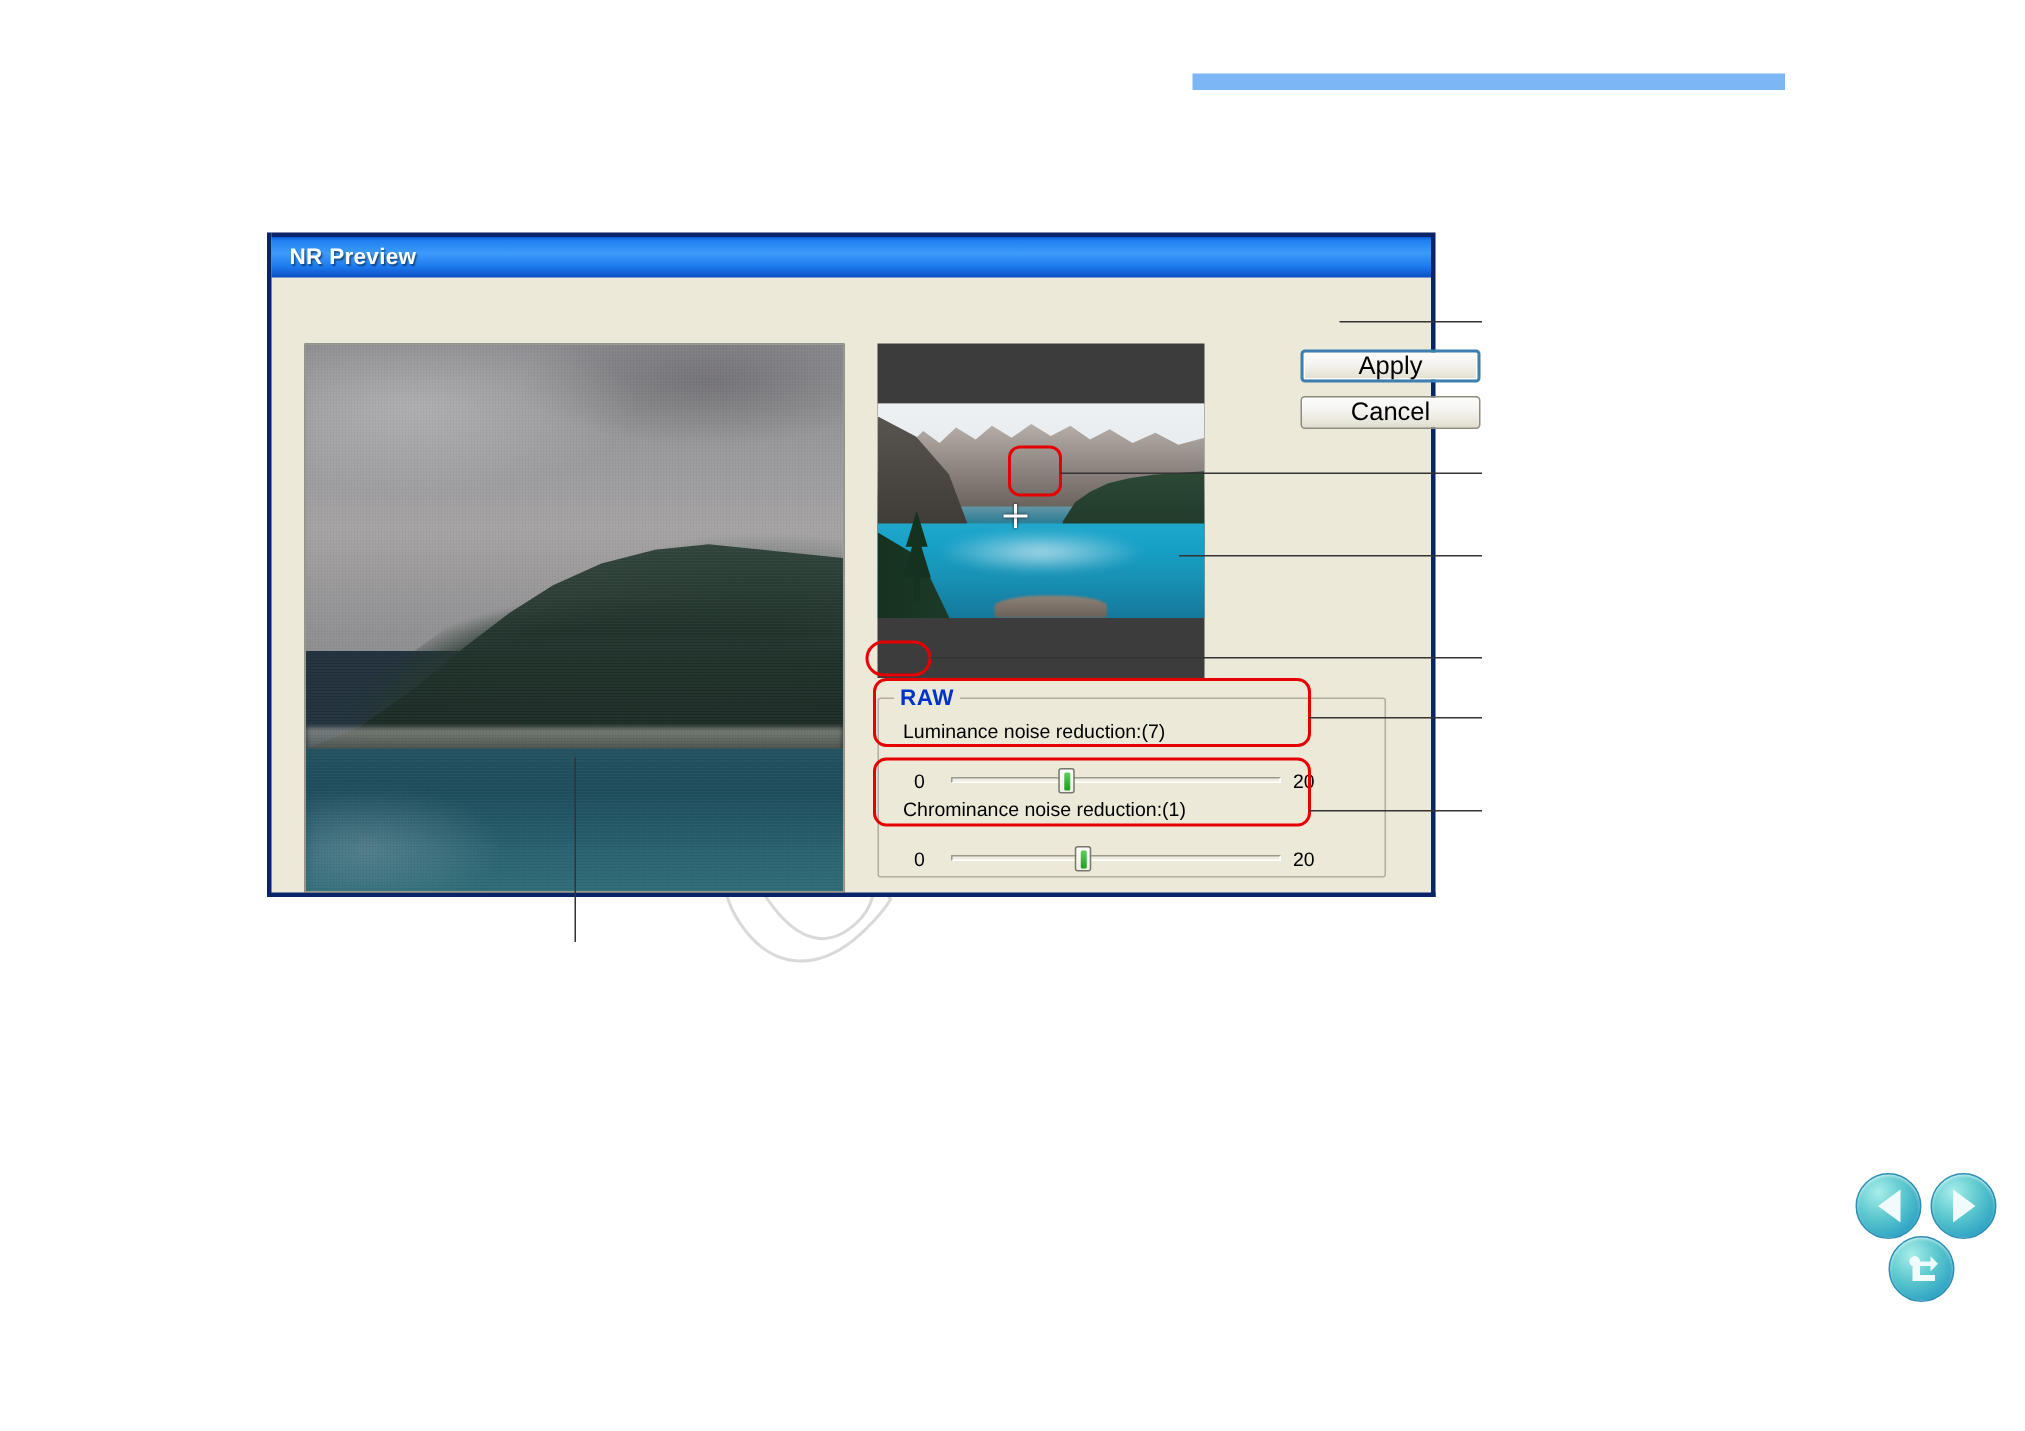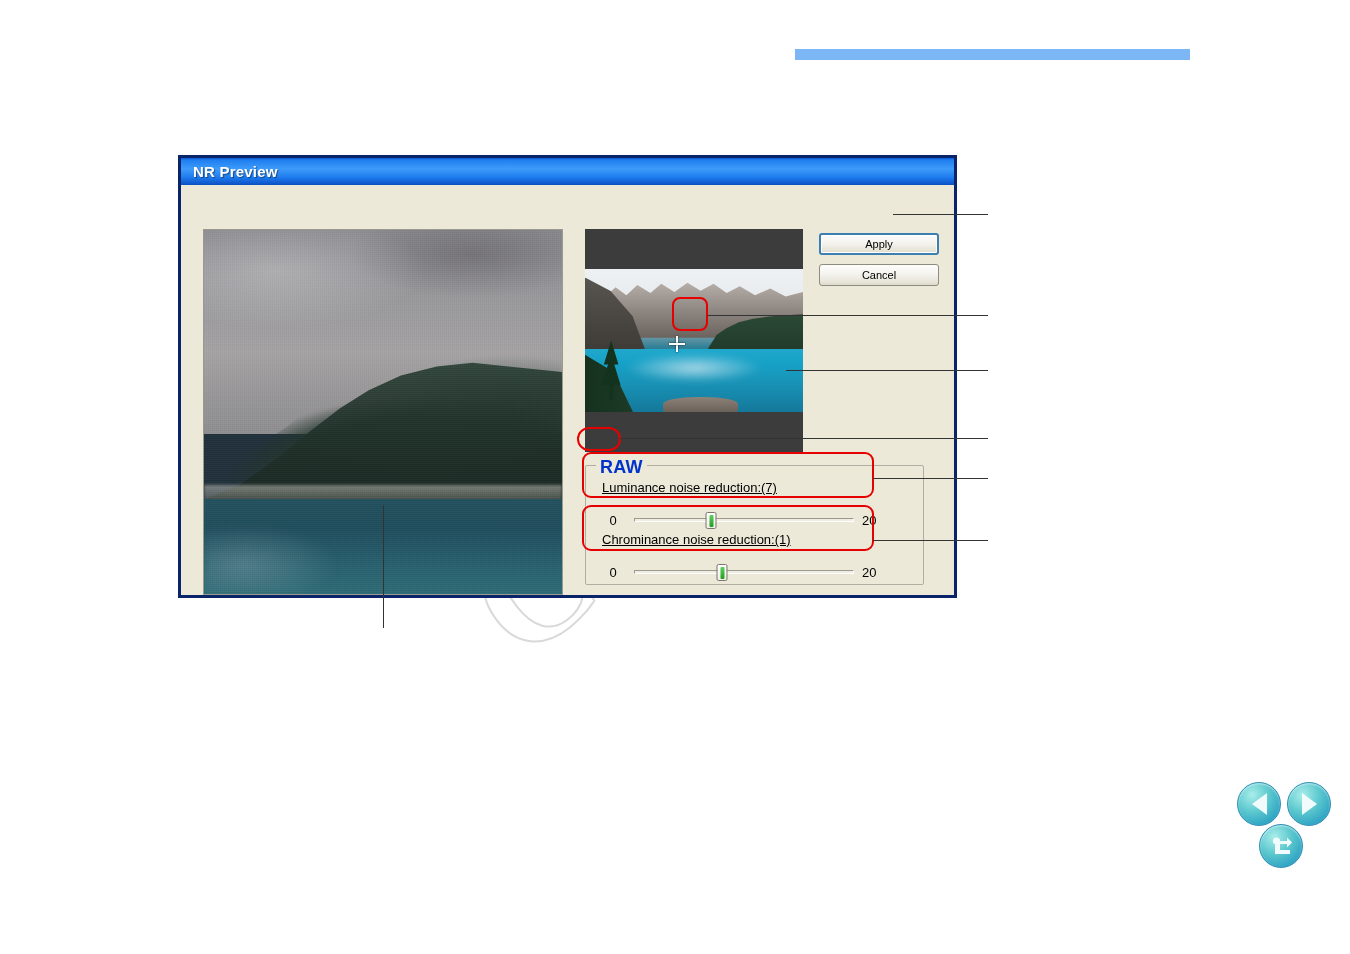--- a/index.html
+++ b/index.html
@@ -189,28 +189,28 @@
   #raw-group {
     position:absolute; left:404px; top:280px;
     width:339px; height:120px;
     border:1px solid #b0ada2;
     border-radius:2px;
   }
   #raw-legend {
     position:absolute; left:10px; top:-9px;
     background:#ECE9D8;
     padding:0 4px;
-    color:#0033CC; font-size:18px; font-weight:bold;
+    color:#0033CC; font-size:15px; font-weight:bold;
     letter-spacing:.3px;
   }
 
   .slider-group { position:absolute; left:10px; width:296px; height:47px; }
   #lum-group   { top:12px; }
   #chrom-group { top:64px; }
-  .sg-label { font-size:13px; color:#000; margin:2px 0 17px 6px; display:block;text-decoration:underline; }
+  .sg-label { font-size:13px; color:#000; margin:2px 0 17px 6px; display:block; }
   .sg-track-row {
     display:flex; align-items:center; gap:8px;
     margin-top:6px; padding:0 4px;
   }
   .sg-min, .sg-max { font-size:13px; color:#000; width:26px; text-align:center; }
   .sg-max { text-align:left; }
   .sg-track {
     position:relative; flex:1; height:16px;
   }
   .sg-track .rail {
@@ -232,26 +232,27 @@
     content:""; position:absolute; left:3px; top:2px;
     width:4px; height:12px;
     background:linear-gradient(to bottom,#5fcf5f,#1f9e1f);
     border-radius:1px;
   }
 
   
   .xp-button {
     position:absolute;
     width:120px; height:22px;
-    font-size:11px; color:#000;
+    font-size:17px; color:#000;
     background:linear-gradient(to bottom,#fdfdfd 0%,#f4f3ee 45%,#e7e4d8 85%,#dedbcd 100%);
     border:1px solid #8e8c7e;
     border-radius:3px;
     display:flex; align-items:center; justify-content:center;
     cursor:pointer;
+    margin-left:48px;
   }
   #apply-button {
     left:638px; top:48px;
     border:2px solid #3c7fb1;
     box-shadow:inset 0 0 0 1px #fff;
   }
   #cancel-button { left:638px; top:79px; }
 
   
   .anno-box {

